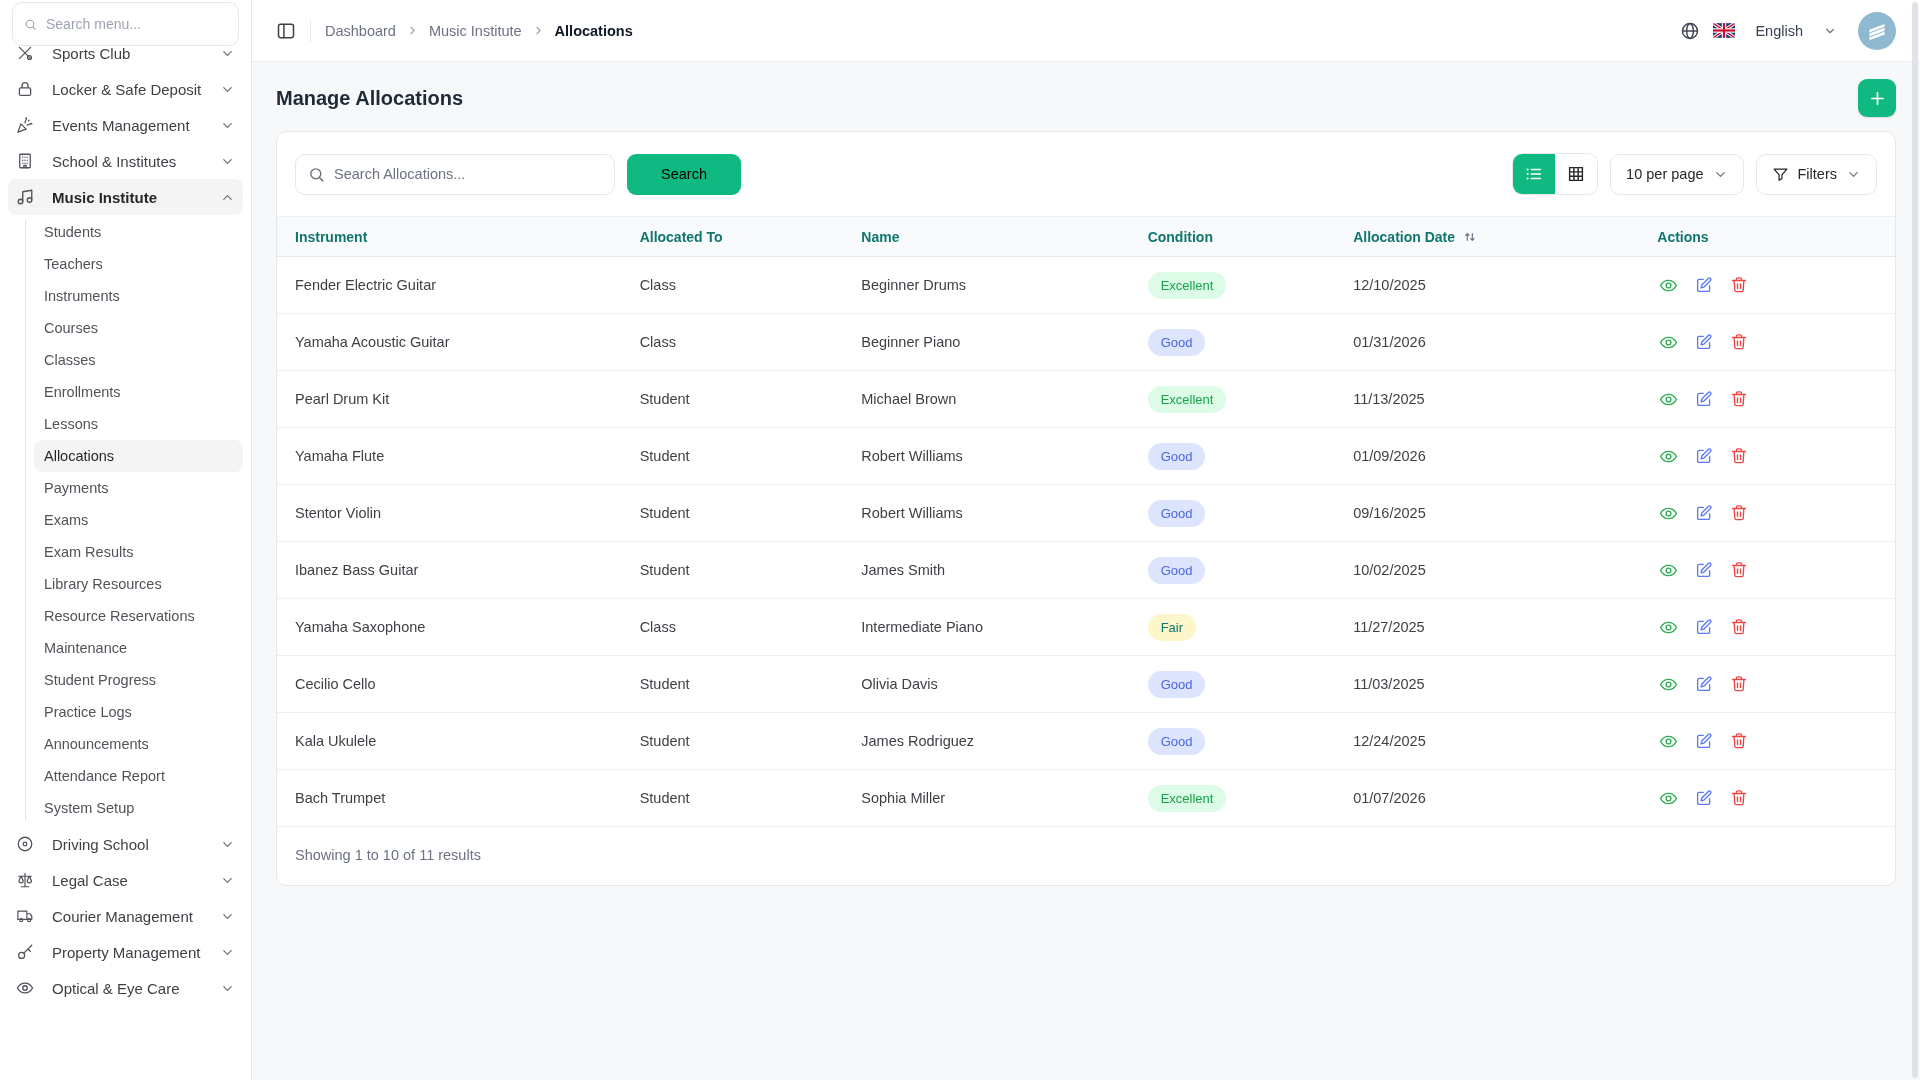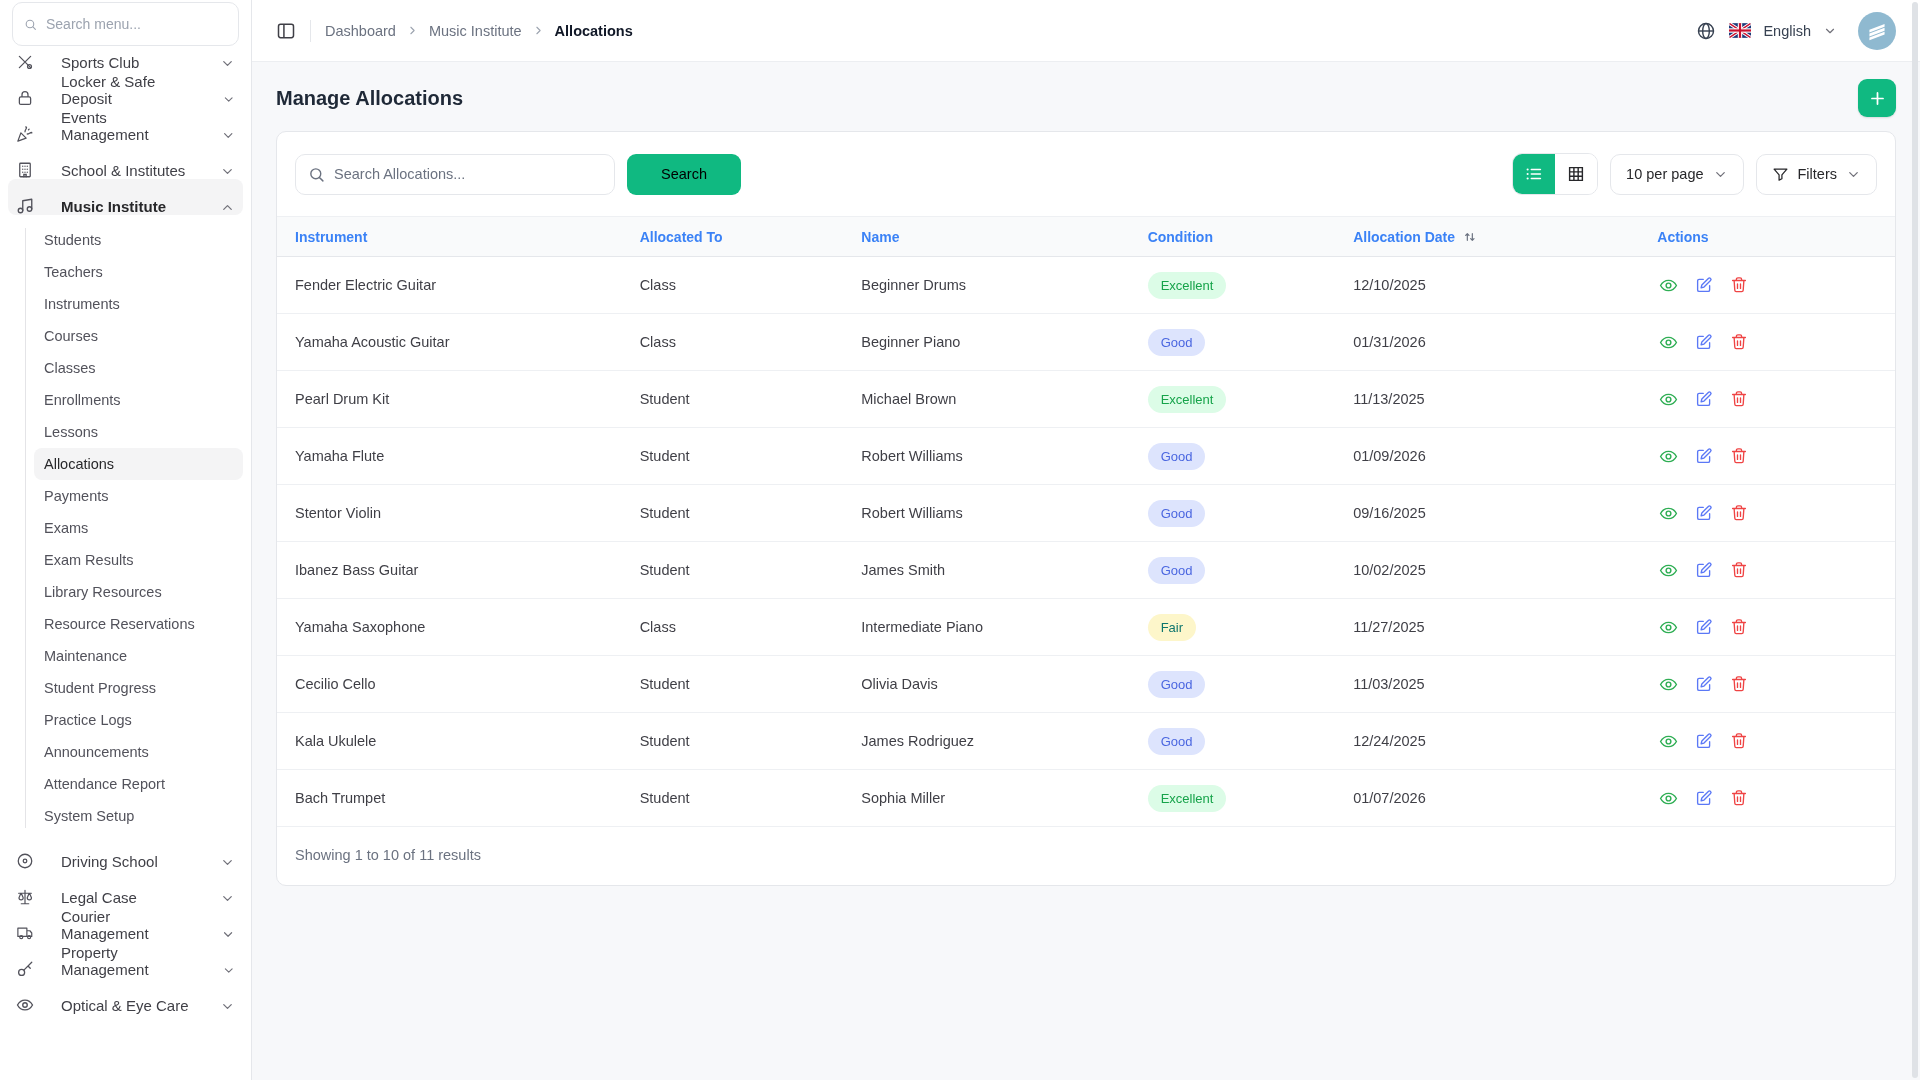--- a/index.html
+++ b/index.html
@@ -14,43 +14,43 @@
 
   
   .sidebar{width:252px;min-width:252px;height:100%;background:#fff;border-right:1px solid var(--border);display:flex;flex-direction:column}
   .logo{text-align:center;padding:16px 0 12px;font-size:33px;font-weight:800;letter-spacing:.5px}
   .logo .accent{color:var(--accent)}
   .logo .rest{color:var(--logo-navy)}
   .menu-search{margin:2px 12px 0;display:flex;align-items:center;gap:9px;border:1px solid var(--border);border-radius:10px;padding:0 11px;height:44px;color:#9ca3af;background:#fff}
   .menu-search input{border:0;outline:0;flex:1;font:inherit;font-size:14px;color:#374151;background:transparent}
   .menu-search input::placeholder{color:#9ca3af}
   .menu{flex:1;overflow:hidden;padding:4px 8px 0;}
-  .group{display:flex;align-items:flex-end;gap:27px;padding:0 8px;height:36px;border-radius:8px;color:#3f3f46;font-size:15px;cursor:pointer}
+  .group{display:flex;align-items:center;gap:18px;padding:0 8px;height:36px;border-radius:8px;color:#3f3f46;font-size:15px;cursor:pointer}
   .group.clipped{margin-top:-15px}
   .group .gicon{color:#52525b;flex:0 0 auto}
   .group .chev{margin-left:auto;color:#71717a}
   .group.active-group{background:#f4f4f5;font-weight:700;color:#27272a}
-  .subs{position:relative;padding-left:26px;margin:9px 0 2px}
+  .subs{position:relative;padding-left:26px;margin:1px 0 2px}
   .subs::before{content:"";position:absolute;left:17px;top:4px;bottom:4px;width:1px;background:#e4e4e7}
   .sub{height:32px;display:flex;align-items:center;padding:0 10px;font-size:14.5px;color:#52525b;border-radius:8px;cursor:pointer}
   .sub.active{background:#f4f4f5;color:#27272a}
 
   
   .main{flex:1;display:flex;flex-direction:column;min-width:0;background:var(--page-bg)}
   .topbar{height:62px;background:#fff;border-bottom:1px solid #eceef1;display:flex;align-items:center;gap:14px;padding:0 24px}
   .tool-icon{color:#3f3f46;cursor:pointer}
   .vdiv{width:1px;height:22px;background:var(--border)}
   .breadcrumb{display:flex;align-items:center}
   .crumb-item{display:flex;align-items:center}
   .crumb{color:#6b7280;font-size:14.5px;cursor:pointer}
   .crumb-item .sep{color:#9ca3af;margin:0 10px}
   .crumb-item:last-child .sep{display:none}
   .crumb-item:last-child .crumb{color:#111827;font-weight:700}
   .topbar-right{margin-left:auto;display:flex;align-items:center;gap:13px}
-  .lang{display:flex;align-items:center;gap:12px;cursor:pointer}
+  .lang{display:flex;align-items:center;gap:20px;cursor:pointer}
   .flag{border-radius:2px;overflow:hidden}
   .lang-label{color:#374151;font-size:14.5px}
   .avatar{width:38px;height:38px;border-radius:50%;background:#8fb9d0;display:flex;align-items:center;justify-content:center;margin-left:8px;cursor:pointer}
 
   .content{flex:1;padding:0 24px;overflow:hidden}
   .title-row{display:flex;align-items:center;justify-content:space-between;padding:17px 0 14px}
   .page-title{font-size:20px;font-weight:700;color:#1f2937}
   .add-btn{width:38px;height:38px;border:0;border-radius:9px;background:var(--accent);color:#fff;display:flex;align-items:center;justify-content:center;cursor:pointer;box-shadow:0 1px 2px rgba(0,0,0,.12)}
 
   .card{background:#fff;border:1px solid var(--border);border-radius:10px;overflow:hidden}
@@ -60,21 +60,21 @@
   .search-group input::placeholder{color:#6b7280}
   .btn{font:inherit;cursor:pointer}
   .search-btn{height:41px;padding:0 34px;border:0;border-radius:9px;background:var(--accent);color:#000000;font-size:14.5px;font-weight:500}
   .view-toggle{margin-left:auto;display:flex;border:1px solid var(--border);border-radius:10px;overflow:hidden;background:#fff}
   .view-btn{width:42px;height:40px;display:flex;align-items:center;justify-content:center;background:#fff;border:0;color:#27272a}
   .view-btn.active{background:var(--accent);color:#fff}
   .select-btn,.filters-btn{display:flex;align-items:center;gap:9px;height:41px;padding:0 15px;border:1px solid var(--border);border-radius:10px;background:#fff;color:#27272a;font-size:14.5px}
   .select-btn .chev,.filters-btn .chev{color:#71717a}
 
   table{width:100%;border-collapse:collapse;font-size:14.5px}
-  thead th{background:#f9fafb;text-align:left;padding:0 18px;height:40px;color:#3b82f6;font-weight:700;font-size:14px;border-top:1px solid #eef0f3;border-bottom:1px solid var(--border)}
+  thead th{background:#f9fafb;text-align:left;padding:0 18px;height:40px;color:#0f766e;font-weight:700;font-size:14px;border-top:1px solid #eef0f3;border-bottom:1px solid var(--border)}
   .th-inner{display:flex;align-items:center;gap:7px}
   .sort-icon{display:none;color:#6b7280}
   th.sortable .sort-icon{display:block;cursor:pointer}
   tbody td{padding:0 18px;height:57px;border-bottom:1px solid #eef0f3;color:#3f3f46}
   tbody tr:last-child td{border-bottom:1px solid #eef0f3}
   .badge{display:inline-block;padding:6px 13px;border-radius:15px;font-size:13px}
   .badge.excellent{background:#dcfce7;color:#16a34a}
   .badge.good{background:#dde4fd;color:#4a66e0}
   .badge.fair{background:#fdf6ca;color:#0f766e}
   .actions{display:flex;align-items:center;gap:13px}

